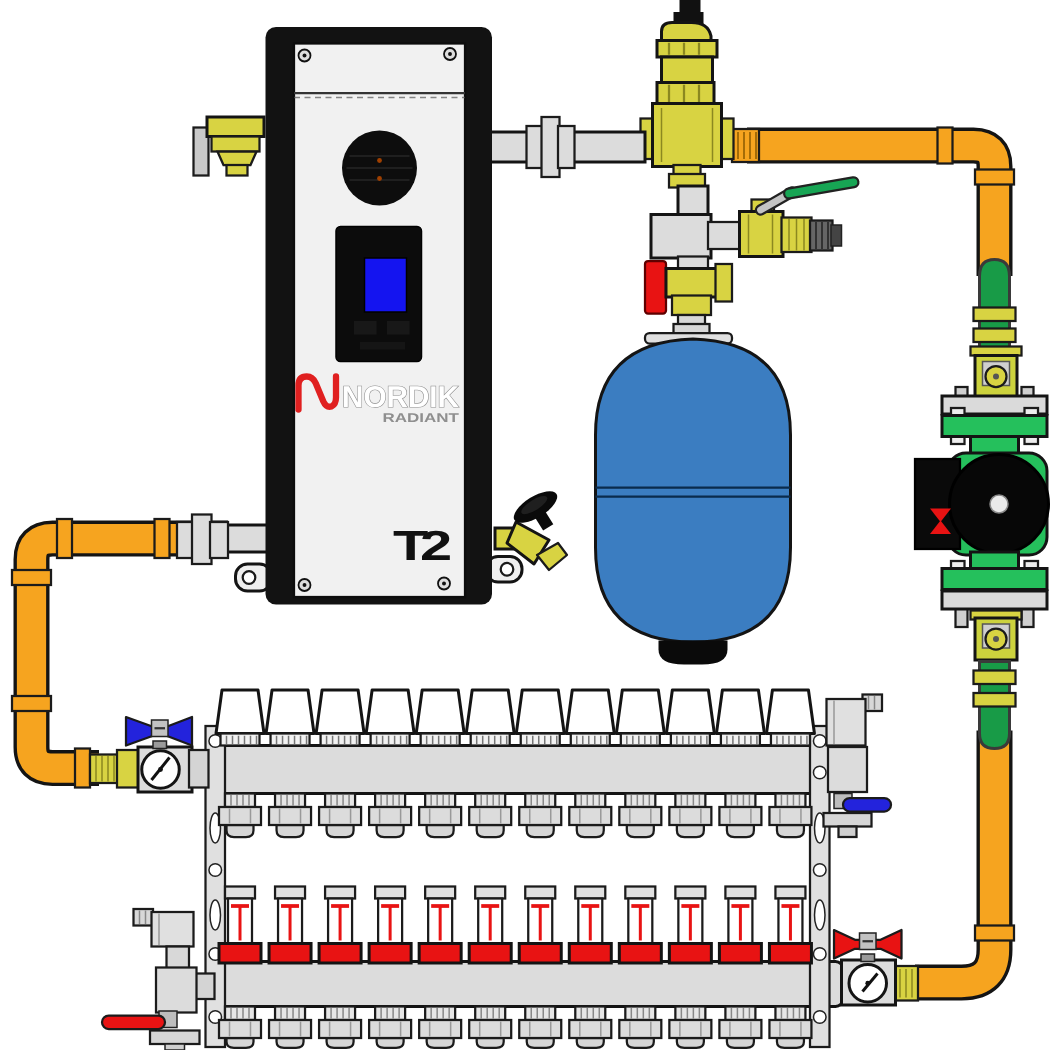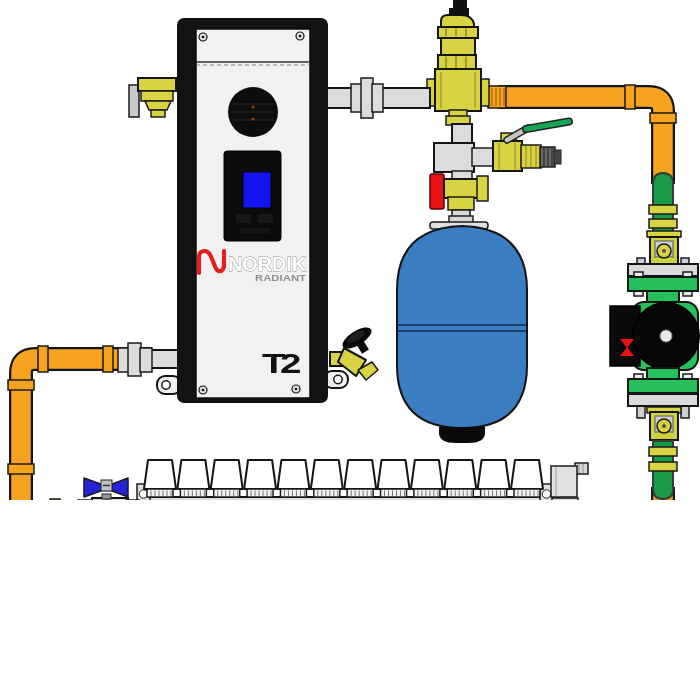--- a/index.html
+++ b/index.html
@@ -1,17 +1,17 @@
 <!DOCTYPE html>
 <html><head>
 <meta charset="utf-8">
 <title>Radiant heating package diagram</title>
 <style>
   html,body { margin:0; padding:0; background:#FFFFFF; }
-  #stage { position:relative; width:700px; height:500px; background:#FFFFFF; overflow:hidden;
+  #stage { position:relative; width:700px; height:700px; background:#FFFFFF; overflow:hidden;
            font-family:"Liberation Sans", sans-serif;text-decoration:underline; }
   svg text { font-family:"Liberation Sans", sans-serif; }
   .o2  { stroke:#141414; stroke-width:2; }
   .o15 { stroke:#1b1b1b; stroke-width:1.5; }
   .o1  { stroke:#222; stroke-width:1; }
 </style>
 </head>
 <body>
 
 <div id="stage">

